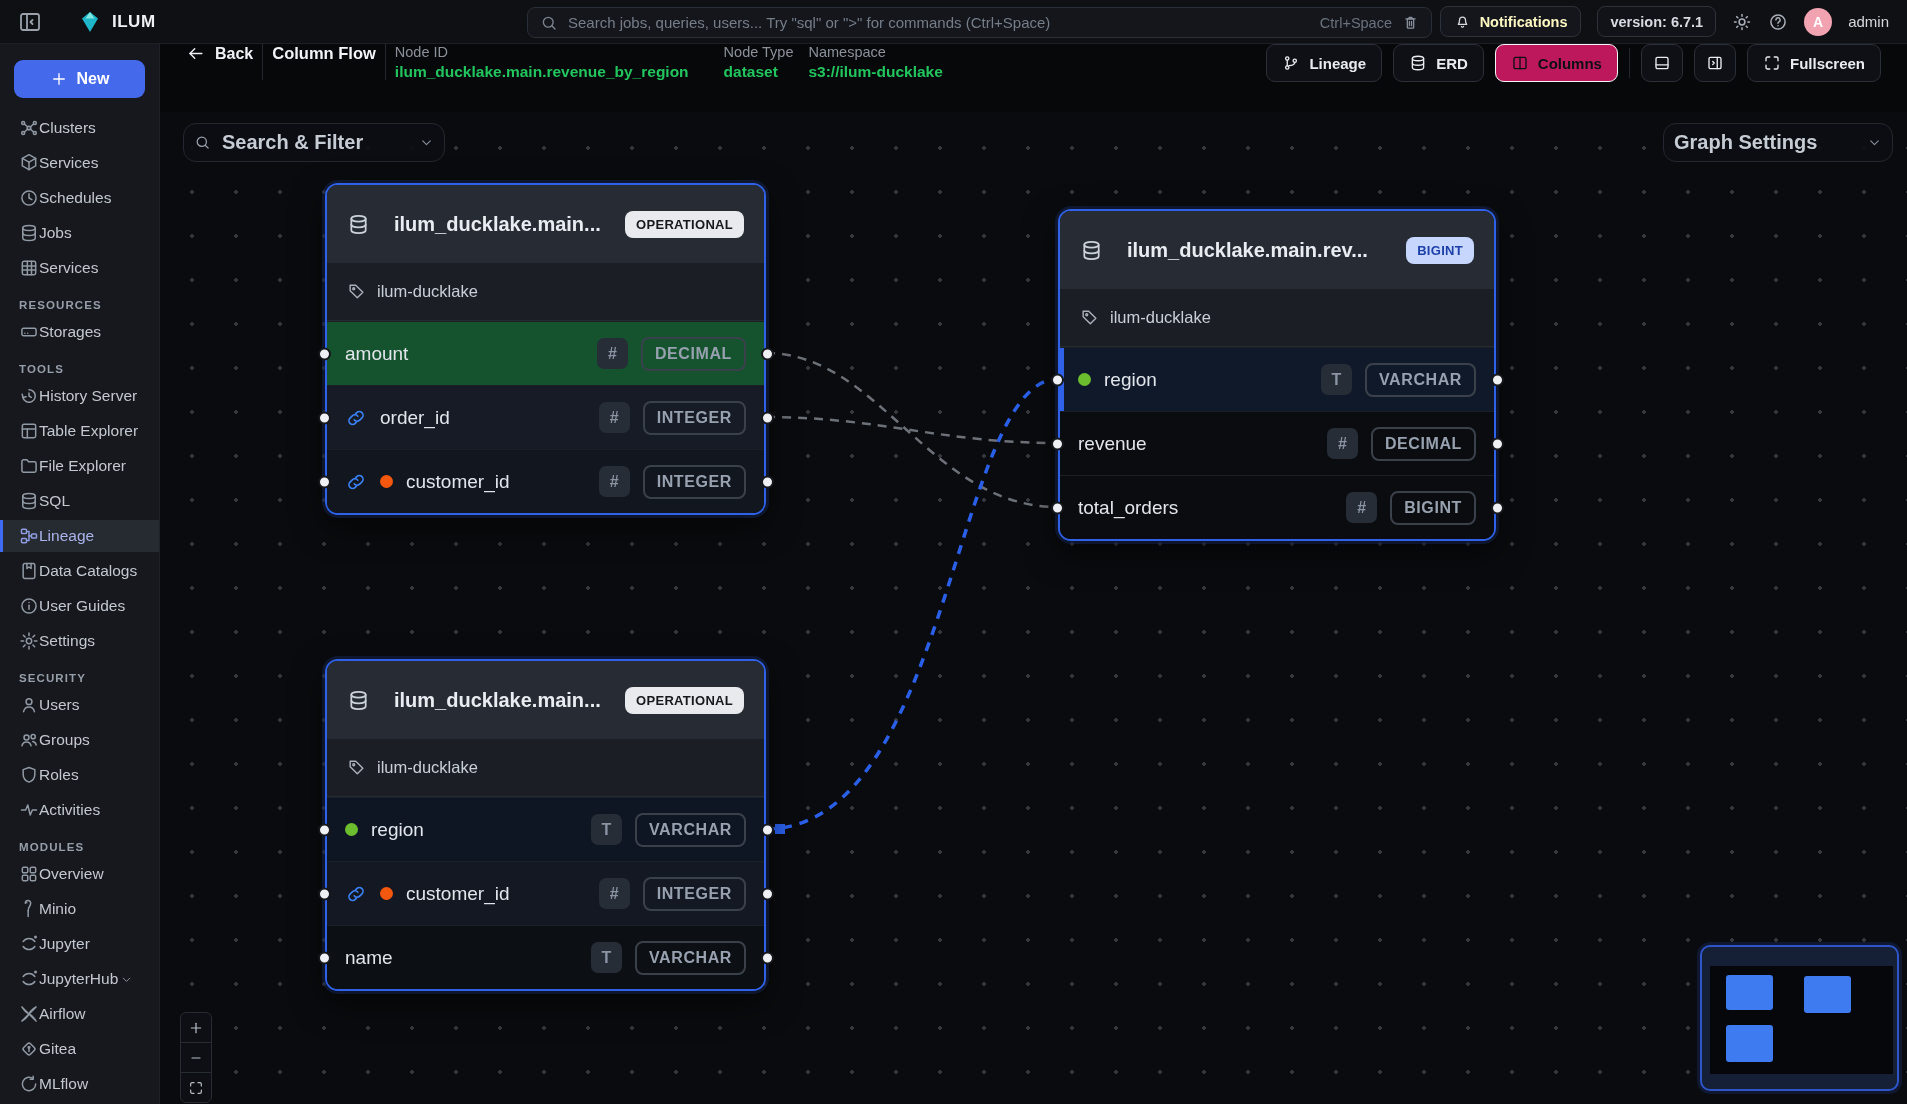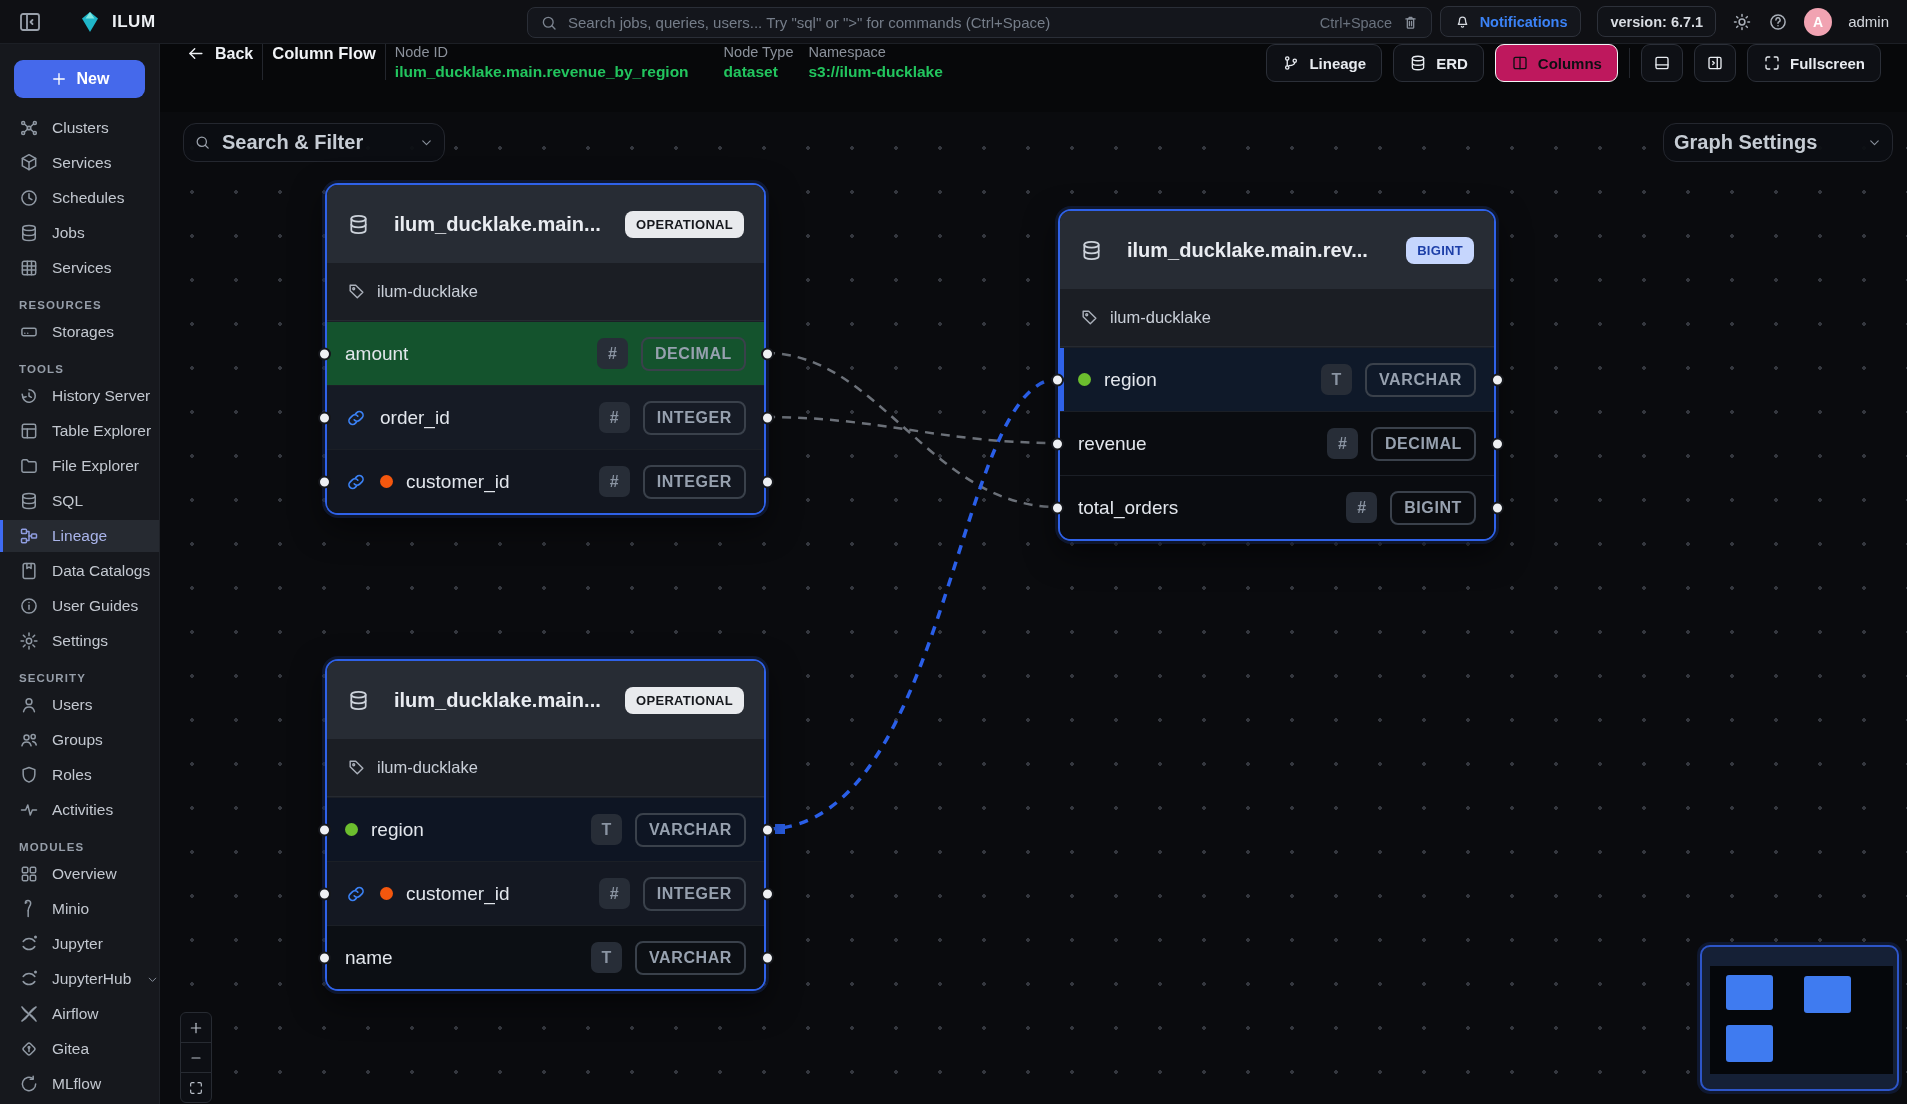--- a/index.html
+++ b/index.html
@@ -12,33 +12,33 @@
   
   .topbar{height:44px;background:#0f1014;border-bottom:1px solid #1c1f25;display:flex;align-items:center;padding:0 18px;position:relative}
   .tb-collapse{width:24px;height:24px;color:#9aa1ab;cursor:pointer}
   .tb-logo{width:24px;height:24px;margin-left:36px}
   .tb-appname{font-size:17px;font-weight:bold;letter-spacing:.5px;color:#eef1f5;margin-left:10px}
   .tb-search{position:absolute;left:527px;top:7px;width:905px;height:31px;background:#14161c;border:1px solid #2a2e37;border-radius:8px;display:flex;align-items:center;gap:10px;padding:0 12px;color:#6e7682}
   .tb-search .ic{width:18px;height:18px;color:#7c8490}
   .tb-search .ph{flex:1;font-size:15px;color:#757d89;white-space:nowrap;overflow:hidden}
   .tb-search .sc{font-size:14.5px;color:#6a727e}
   .tb-right{margin-left:auto;display:flex;align-items:center;gap:16px}
-  .tb-btn{display:flex;align-items:center;gap:9px;background:#14161c;border:1px solid #2d313a;border-radius:8px;height:31px;padding:8px 13px;font-size:14.5px;font-weight:bold;color:#3b82f6;cursor:pointer}
+  .tb-btn{display:flex;align-items:center;gap:9px;background:#14161c;border:1px solid #2d313a;border-radius:8px;height:31px;padding:8px 13px;font-size:14.5px;font-weight:bold;color:#fef9c3;cursor:pointer}
   .tb-btn .ic{width:17px;height:17px;color:#d6dae0}
   .tb-badge{background:#111318;border:1px solid #2d313a;border-radius:8px;height:31px;display:flex;align-items:center;padding:0 12px;font-size:14.5px;font-weight:bold;color:#d8dce2}
   .tb-ico{width:20px;height:20px;color:#aab0b9;cursor:pointer}
   .tb-avatar{width:28px;height:28px;border-radius:50%;background:#f1a3b2;color:#fff;font-weight:bold;font-size:14px;display:flex;align-items:center;justify-content:center;cursor:pointer}
   .tb-user{font-size:15px;color:#d4d8de}
 
   
   .app{display:flex;height:1060px}
   .sidebar{width:160px;background:#16181d;border-right:1px solid #1f2228;padding-top:14px;overflow:hidden;flex:none}
   .sb-new{margin:2px 14px 14px 14px;height:38px;background:#4569eb;border-radius:9px;display:flex;align-items:center;justify-content:center;gap:9px;color:#fff;font-weight:bold;font-size:16px;cursor:pointer}
   .sb-new .ic{width:18px;height:18px}
-  .sb-item{height:32px;margin:3px 0;display:flex;align-items:center;gap:13px;padding:0 8px 0 19px;font-size:15.5px;color:#c3c8d0;cursor:pointer;white-space:nowrap}
+  .sb-item{height:32px;margin:3px 0;display:flex;align-items:center;padding:0 8px 0 19px;font-size:15.5px;color:#c3c8d0;cursor:pointer;white-space:nowrap}
   .sb-item .ic{width:20px;height:20px;color:#9099a4}
   .sb-item.active{background:#262a31;border-left:3px solid #3f6bf2;padding-left:16px;color:#a9b4ea}
   .sb-item.active .ic{color:#8e9cdf}
   .sb-item .chev{width:13px;height:13px;color:#8a919c;margin-left:2px}
   .sb-head{margin:15px 0 5px 0;padding-left:19px;font-size:11.5px;font-weight:bold;letter-spacing:1.1px;color:#969ea9}
 
   .main{flex:1;display:flex;flex-direction:column;min-width:0}
 
   
   .subheader{height:68px;background:#07080a;display:flex;align-items:flex-start;padding:0 26px;gap:9px;flex:none}

